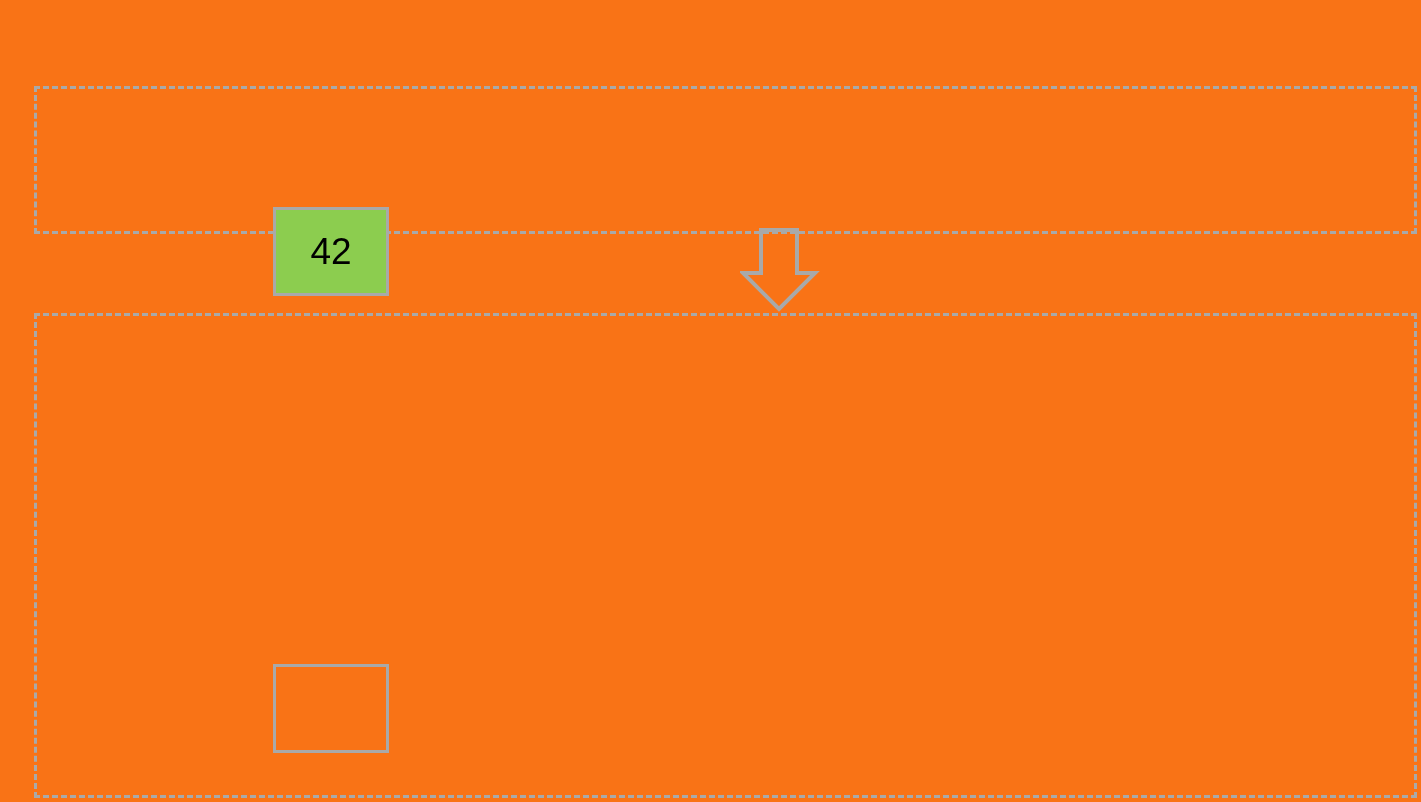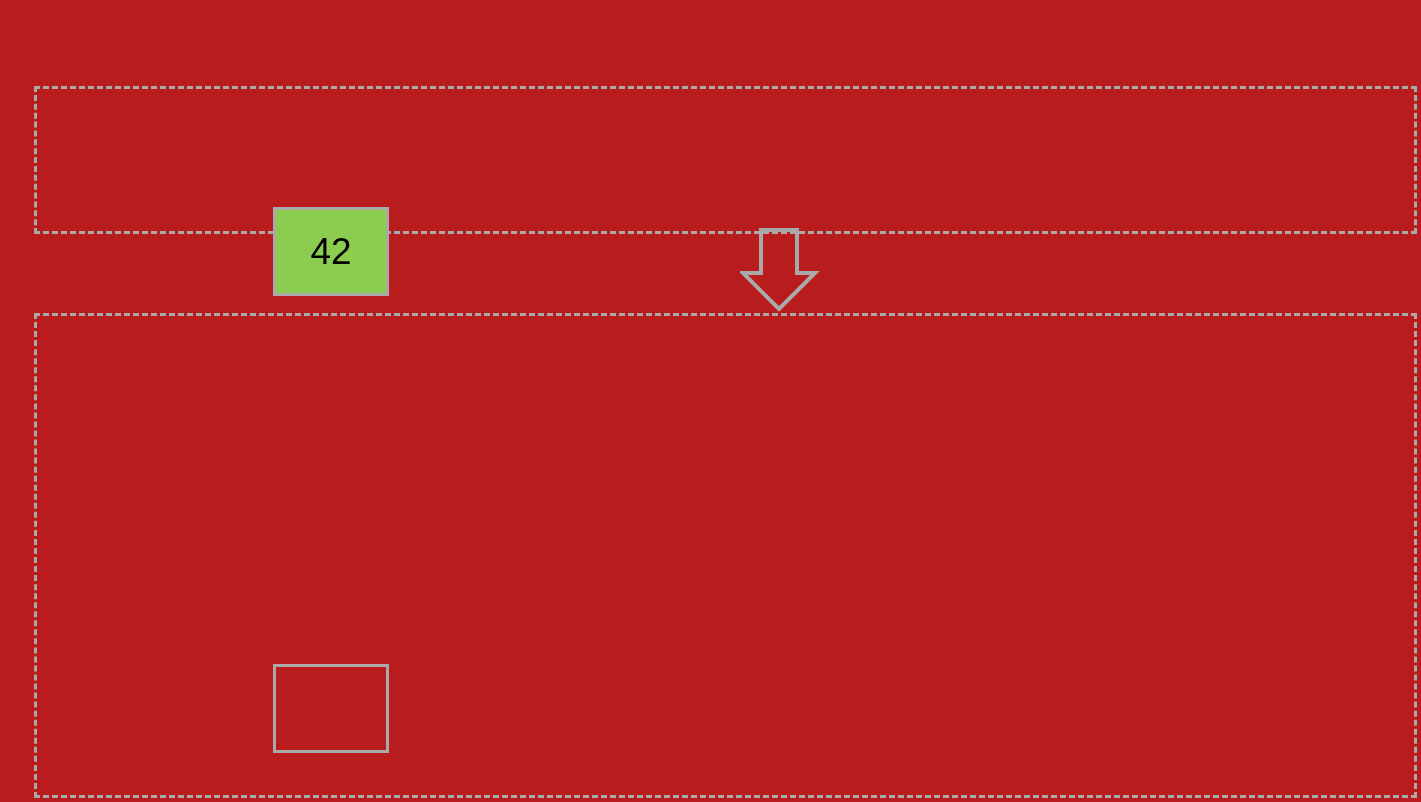--- a/index.html
+++ b/index.html
@@ -10,21 +10,21 @@
     height: 802px;
     background: #000000;
     overflow: hidden;
     font-family: "Liberation Sans", "DejaVu Sans", sans-serif;
   }
 
   #stage {
     position: relative;
     width: 1421px;
     height: 802px;
-    background: #b91c1c;
+    background: #f97316;
   }
 
   
   .panel {
     position: absolute;
     border: 3px dashed #a9a9a9;
     background: transparent;
   }
 
   #panel-source {

